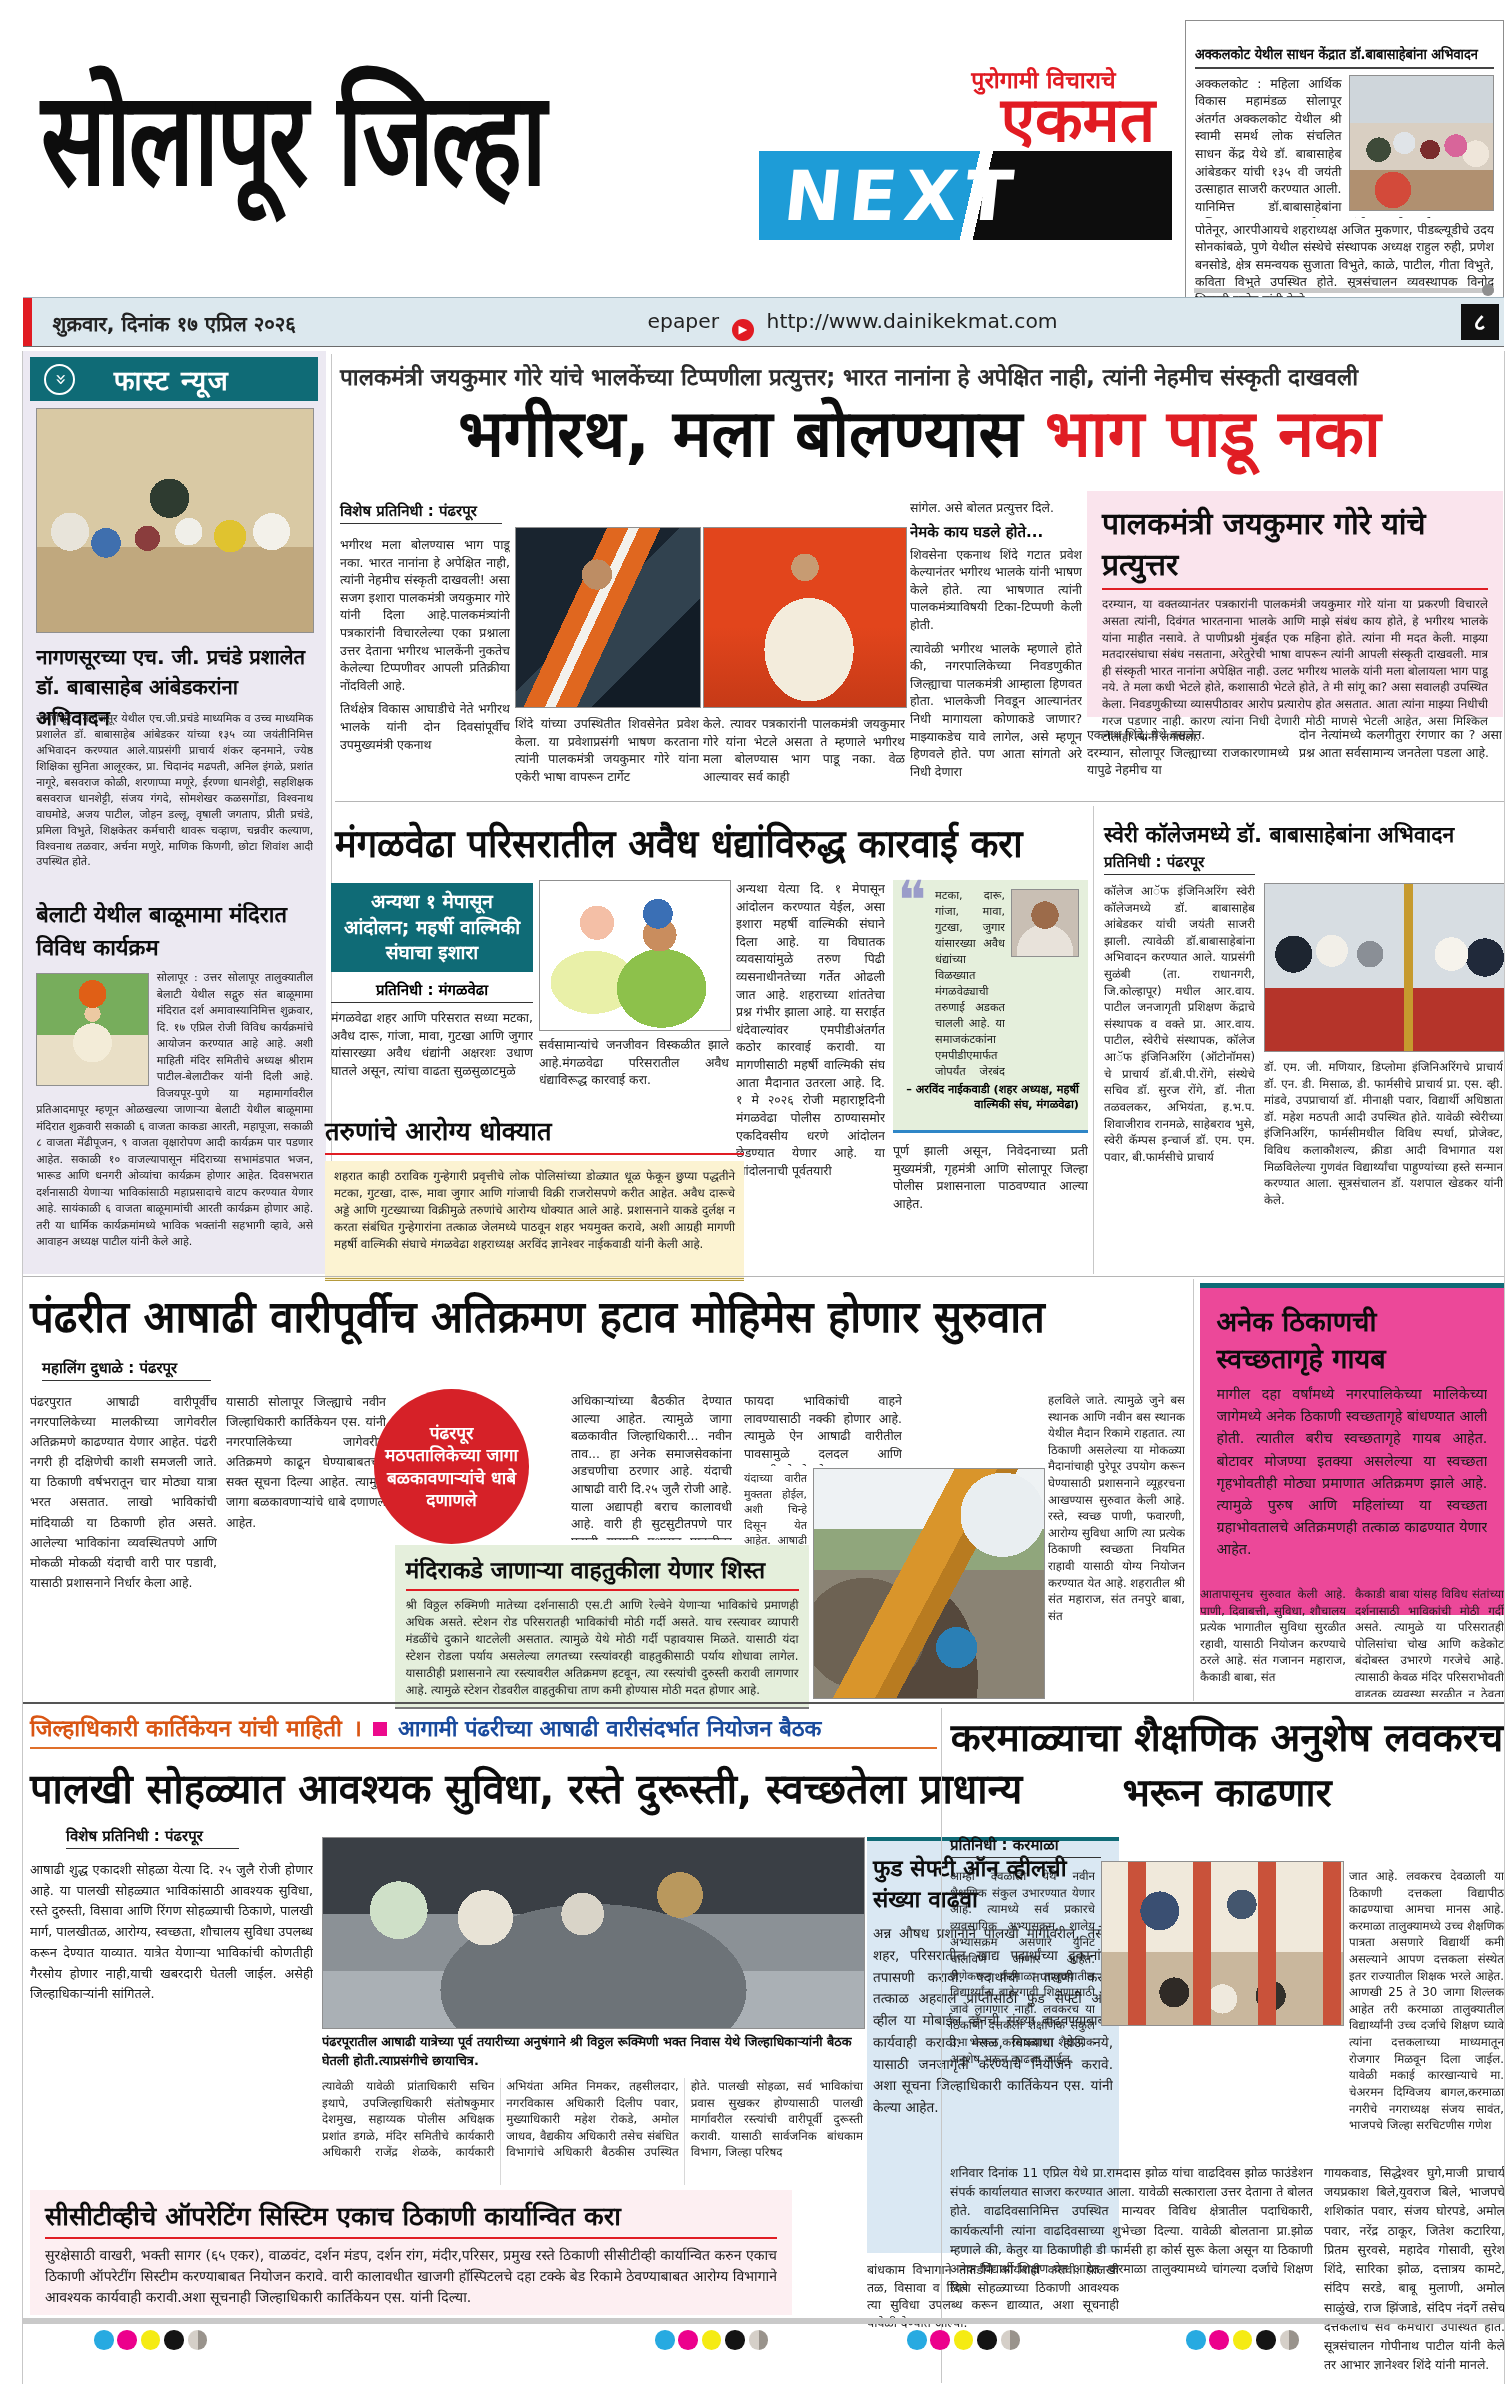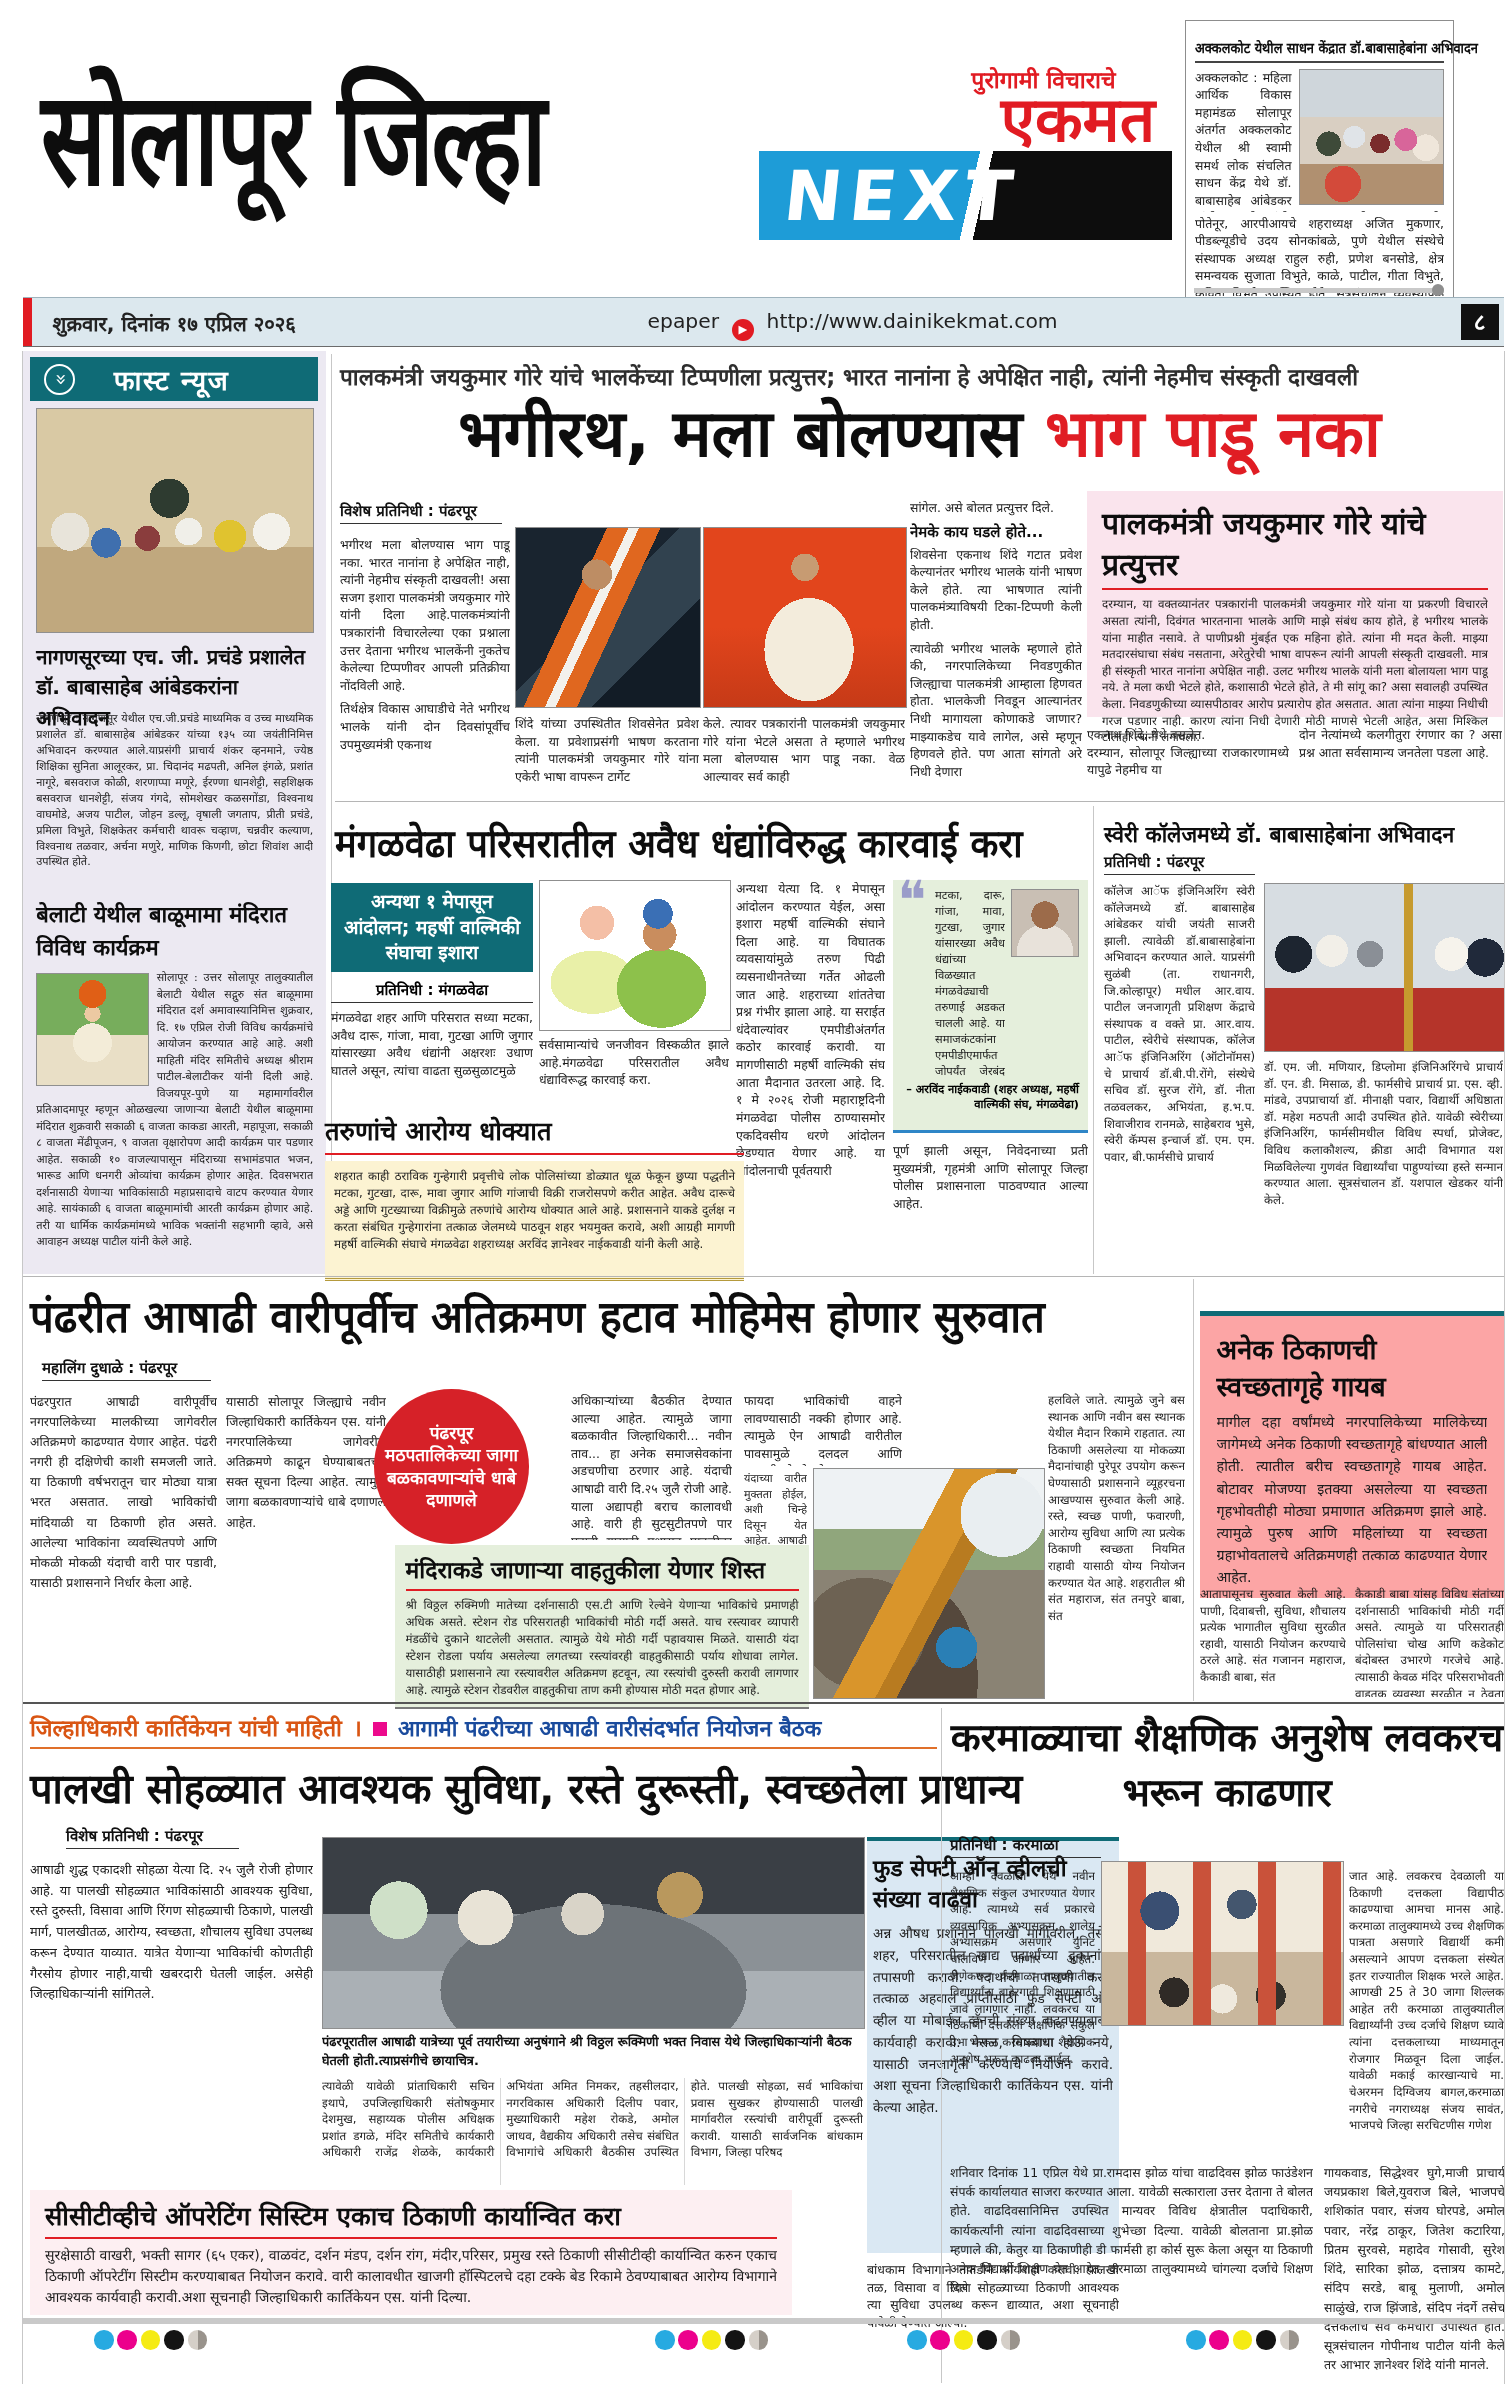--- a/index.html
+++ b/index.html
@@ -32,21 +32,21 @@
   <div class="abs center" style="left:932px;top:63px;width:223px;">
     <div style="font-size:23px;font-weight:bold;color:#e11b22;">पुरोगामी विचाराचे</div>
   </div>
   <div class="abs center" style="left:932px;top:89px;width:223px;">
     <div style="font-size:62px;font-weight:bold;color:#e11b22;line-height:1;text-align:right;">एकमत</div>
   </div>
   <div class="abs" style="left:759px;top:151px;width:413px;height:89px;background:linear-gradient(103deg,#1e9cd7 0 51%,#ffffff 51% 54%,#0d0d0d 54% 100%);display:flex;align-items:center;">
     <span style="color:#fff;font-size:69px;font-weight:bold;letter-spacing:7.5px;padding-left:25.6px;transform:skewX(-6deg);">NEXT</span>
   </div>
 
-  <div class="abs" style="left:1185px;top:19.6px;width:269px;height:280px;border:1.5px solid #8d8d8d;background:#fff;padding:17px 9px;box-sizing:border-box;">
+  <div class="abs" style="left:1185px;top:19.6px;width:319px;height:280px;border:1.5px solid #8d8d8d;background:#fff;padding:23px 9px;box-sizing:border-box;">
     <div class="hl nowrapx" style="font-size:14.3px;transform:scaleX(.90);">अक्कलकोट येथील साधन केंद्रात डॉ.बाबासाहेबांना अभिवादन</div>
     <div style="height:1.5px;background:#444;margin:4.5px 0 6px 0;"></div>
     <div class="clip" style="height:143px;">
       <div class="ph" style="float:right;width:143px;height:134px;margin:0 0 4.5px 7.5px;background:
         radial-gradient(circle at 20% 55%,#3e4a39 0 9%,transparent 9%),
         radial-gradient(circle at 38% 50%,#e0e4e8 0 10%,transparent 10%),
         radial-gradient(circle at 56% 55%,#7a2c2c 0 9%,transparent 9%),
         radial-gradient(circle at 74% 52%,#d8659a 0 9%,transparent 9%),
         radial-gradient(circle at 88% 58%,#efe6da 0 9%,transparent 9%),
         radial-gradient(circle at 30% 85%,#d34a3a 0 12%,transparent 12%),
@@ -218,21 +218,21 @@
   <div class="abs ph" style="left:813px;top:1468px;width:230px;height:229px;background:
     radial-gradient(circle at 82% 20%,#e9eef1 0 16%,transparent 16%),
     linear-gradient(118deg,transparent 40%,#d9952b 40% 52%,#b87b20 52% 58%,transparent 58%),
     radial-gradient(circle at 62% 78%,#2a7fb5 0 9%,transparent 9%),
     radial-gradient(ellipse at 22% 72%,#6d6253 0 24%,transparent 24%),
     radial-gradient(ellipse at 50% 92%,#55483c 0 30%,transparent 30%),
     linear-gradient(180deg,#eef2f4 0 26%,#90a67c 26% 44%,#8a8374 44% 100%);"></div>
 
   <div class="abs vr" style="left:1193px;top:1279px;height:422px;"></div>
 
-  <div class="abs" style="left:1200px;top:1283px;width:304px;height:287px;background:#fca5a5;border-top:5.3px solid #0f6b76;padding:13.6px 16.6px;box-sizing:border-box;margin-top:28px;">
+  <div class="abs" style="left:1200px;top:1283px;width:304px;height:332px;background:#ec4899;border-top:5.3px solid #0f6b76;padding:13.6px 16.6px;box-sizing:border-box;">
     <div class="hl" style="font-size:27px;">अनेक ठिकाणची स्वच्छतागृहे गायब</div>
     <div class="bt j clip" style="font-size:14.3px;line-height:1.55;height:218px;margin-top:7.5px;">मागील दहा वर्षांमध्ये नगरपालिकेच्या मालिकेच्या जागेमध्ये अनेक ठिकाणी स्वच्छतागृहे बांधण्यात आली होती. त्यातील बरीच स्वच्छतागृहे गायब आहेत. बोटावर मोजण्या इतक्या असलेल्या या स्वच्छता गृहभोवतीही मोठ्या प्रमाणात अतिक्रमण झाले आहे. त्यामुळे पुरुष आणि महिलांच्या या स्वच्छता ग्रहाभोवतालचे अतिक्रमणही तत्काळ काढण्यात येणार आहेत.</div>
   </div>
   <div class="abs clip bt j" style="left:1200px;top:1586px;width:146px;height:111px;font-size:11.7px;">आतापासूनच सुरुवात केली आहे. पाणी, दिवाबत्ती, सुविधा, शौचालय प्रत्येक भागातील सुविधा सुरळीत रहावी, यासाठी नियोजन करण्याचे ठरले आहे. संत गजानन महाराज, कैकाडी बाबा, संत</div>
   <div class="abs clip bt j" style="left:1355px;top:1586px;width:149px;height:111px;font-size:11.7px;">कैकाडी बाबा यांसह विविध संतांच्या दर्शनासाठी भाविकांची मोठी गर्दी असते. त्यामुळे या परिसरातही पोलिसांचा चोख आणि कडेकोट बंदोबस्त उभारणे गरजेचे आहे. त्यासाठी केवळ मंदिर परिसराभोवती वाहतूक व्यवस्था सुरळीत न ठेवता प्रत्येक संतांच्या मंदिराजवळही चोख पोलीस बंदोबस्त ठेवावा.</div>
 
   <div class="abs" style="left:22.6px;top:1702px;width:1481px;height:1.5px;background:#555;"></div>
 
   <div class="abs" style="left:30px;top:1712px;width:907px;white-space:nowrap;">
     <span style="font-size:22.6px;font-weight:bold;color:#d95513;">जिल्हाधिकारी कार्तिकेयन यांची माहिती</span>

